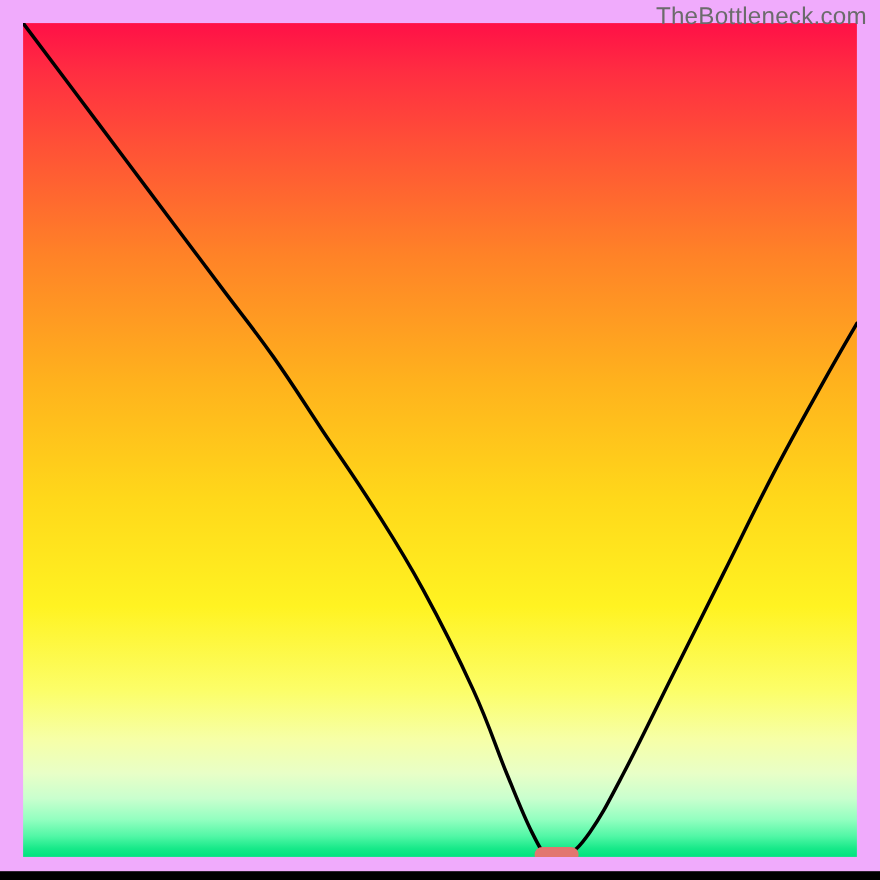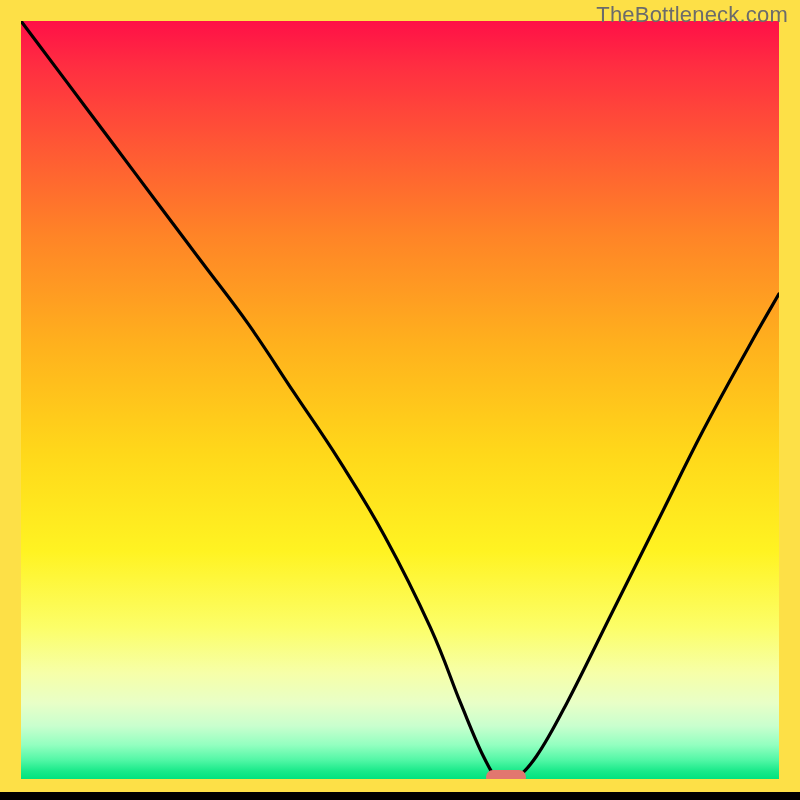--- a/index.html
+++ b/index.html
@@ -8,21 +8,21 @@
     width: 800px;
     height: 800px;
     background: #000;
     overflow: hidden;
     font-family: Arial, Helvetica, sans-serif;
   }
   .frame {
     position: relative;
     width: 800px;
     height: 792px;
-    background: #fde047;
+    background: #f0abfc;
   }
   .watermark {
     position: absolute;
     top: 2px;
     right: 12px;
     color: #6b6b6b;
     font-size: 22px;
     font-weight: 500;
     letter-spacing: 0.2px;
     z-index: 10;

